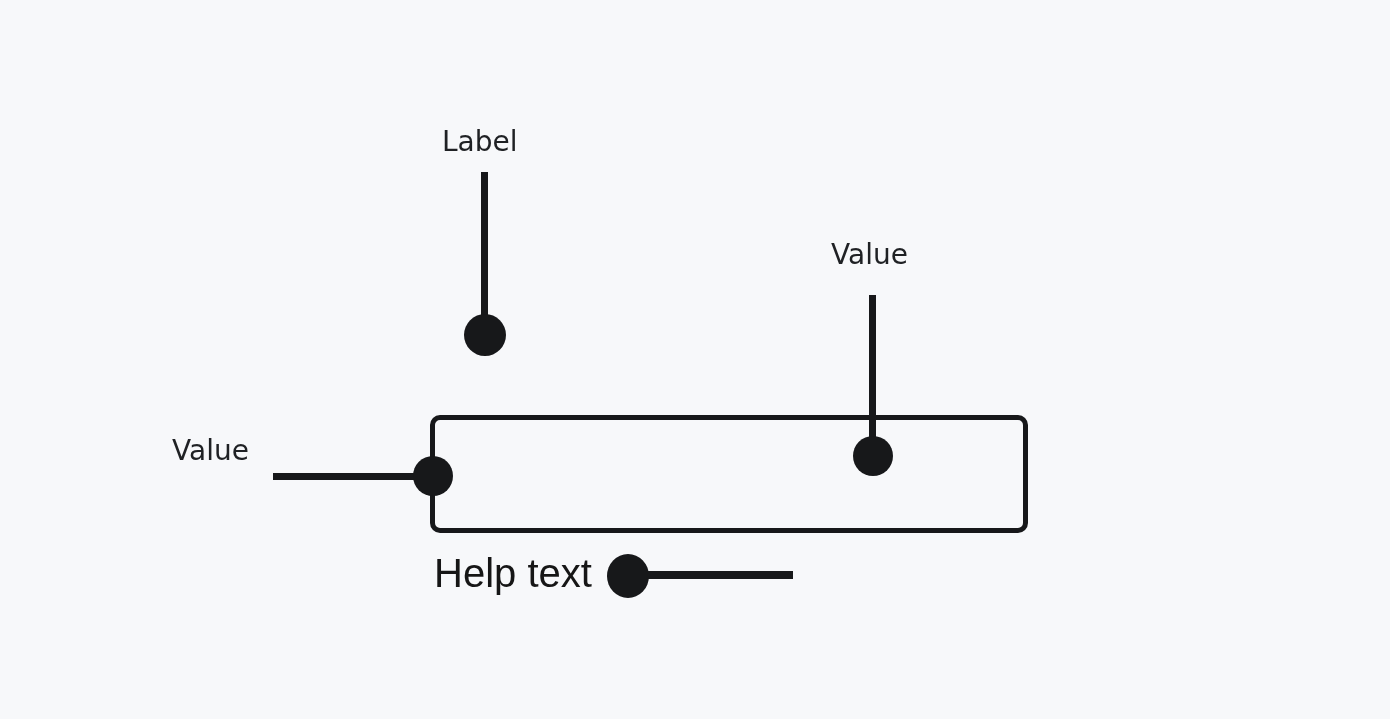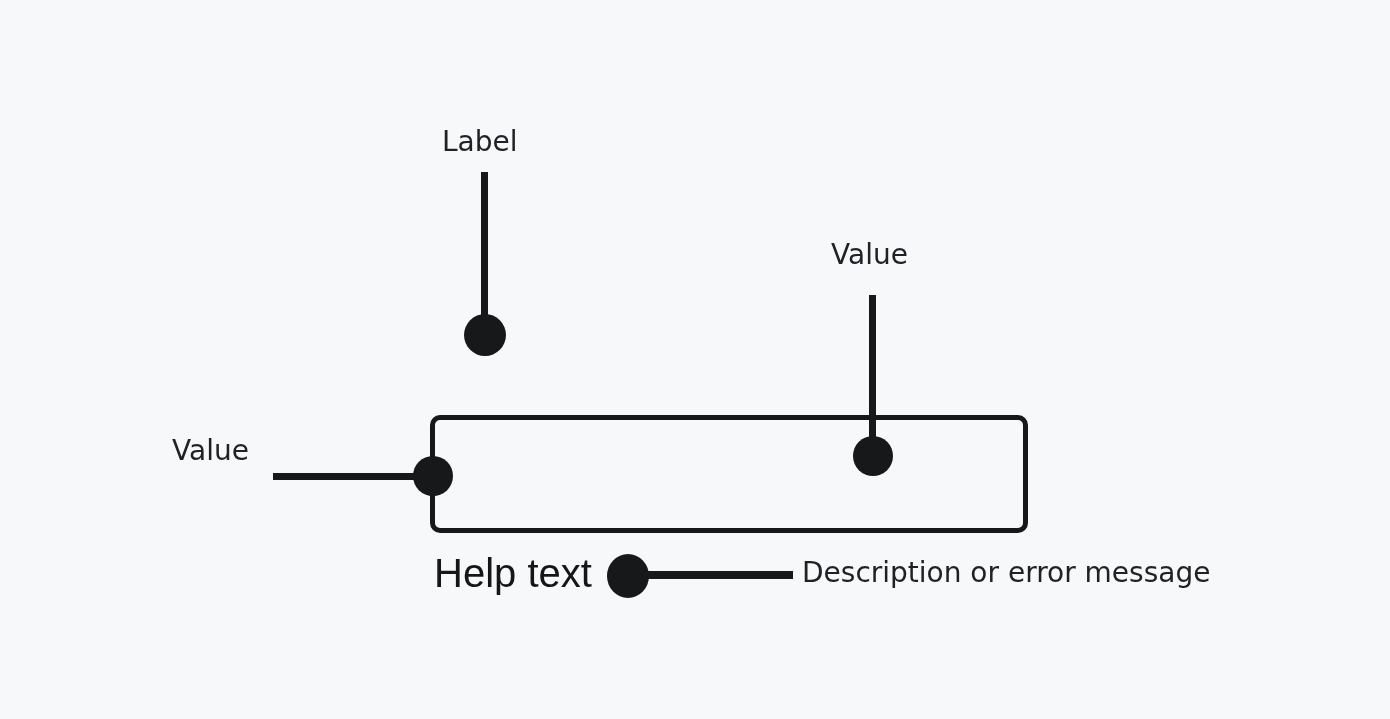--- a/index.html
+++ b/index.html
@@ -76,15 +76,14 @@
   <div class="abs dot" style="left:413px;top:456px;width:40px;height:40px;"></div>
 
   <div class="abs anno" style="left:831px;top:240px;">Value</div>
   <div class="abs connector-v" style="left:869px;top:295px;height:150px;"></div>
   <div class="abs dot" style="left:853px;top:436px;width:40px;height:40px;"></div>
 
   <div class="abs ui-text" style="left:434px;top:553px;">Help text</div>
 
   <div class="abs dot" style="left:607px;top:554px;width:42px;height:44px;"></div>
   <div class="abs connector-h" style="left:628px;top:571px;width:165px;height:8px;"></div>
-  <div class="abs anno" style="left:802px;top:558px;">Description or error message</div>
 
 </div>
 
 </body></html>

